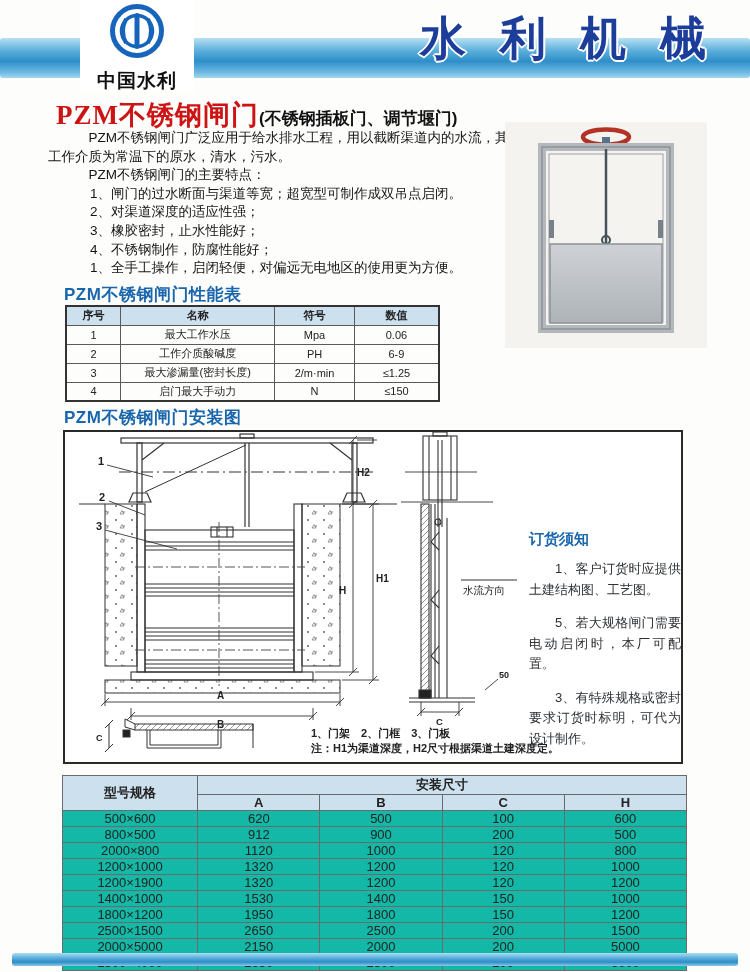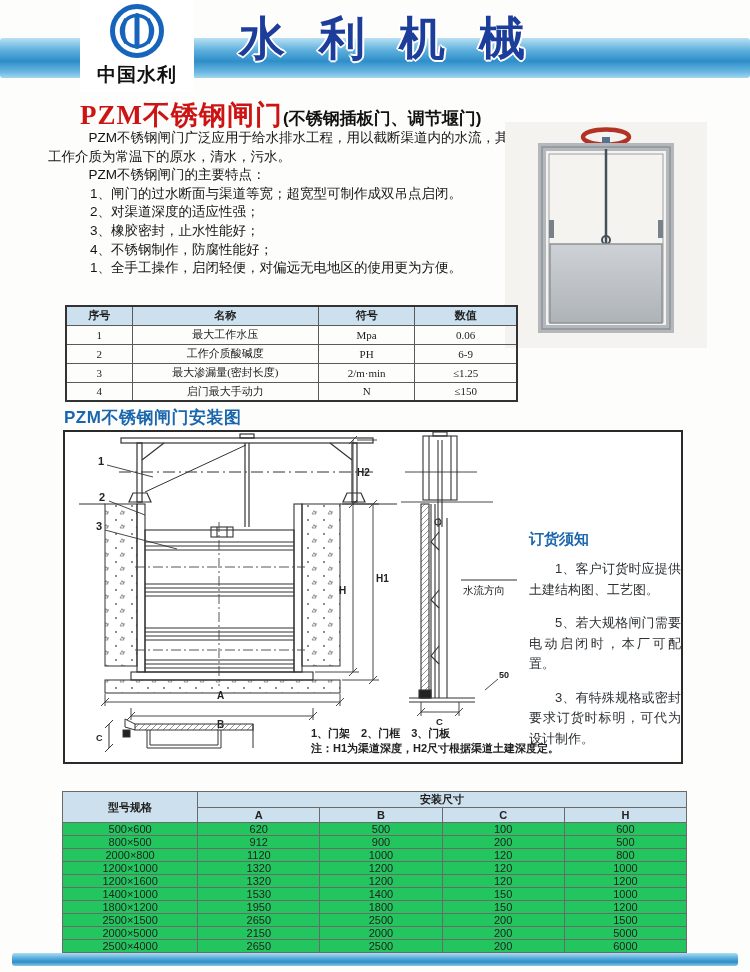--- a/index.html
+++ b/index.html
@@ -6,61 +6,61 @@
   html,body { background:#ffffff; }
   body { font-family:"Liberation Sans", sans-serif; color:#1a1a1a; }
   .page { position:relative; width:750px; height:972px; background:#fdfdfc; overflow:hidden; margin:0 auto; }
 
   
   .banner-bar { position:absolute; left:0; top:38px; width:750px; height:40px;
     background:linear-gradient(180deg,#b9e0f3 0%,#5fb1dd 30%,#2e8ec8 58%,#6ab8e2 85%,#a5d6ee 100%);
     border-radius:3px; }
   .logo-box { position:absolute; left:80px; top:0; width:114px; height:92px; background:#ffffff; text-align:center; }
   .logo-box svg { display:block; margin:3px auto 0; }
-  .logo-text { font-size:19px; font-weight:bold; letter-spacing:1px; color:#111; margin-top:3px; }
-  .banner-title { position:absolute; left:205px; top:8px; width:535px; text-align:left;
+  .logo-text { font-size:19px; font-weight:bold; letter-spacing:1px; color:#111; margin-top:9px; }
+  .banner-title { position:absolute; left:205px; top:8px; width:535px; text-align:right;
     font-size:46px; font-weight:bold; color:var(--banner-text,#1d3d9b); letter-spacing:34px; text-indent:34px;
     text-shadow:-2px 0 0 #fff, 2px 0 0 #fff, 0 -2px 0 #fff, 0 2px 0 #fff,
                 -1px -1px 0 #fff, 1px -1px 0 #fff, -1px 1px 0 #fff, 1px 1px 0 #fff; }
 
   
-  .intro-title { position:absolute; left:80px; top:97px; white-space:nowrap;text-align:center; }
+  .intro-title { position:absolute; left:56px; top:97px; white-space:nowrap;text-align:center; }
   .intro-title .red { font-family:"Liberation Serif", serif; font-size:27px; font-weight:bold; color:var(--title-red,#cc1414); letter-spacing:1px; }
   .intro-title .black { font-size:17px; font-weight:bold; color:#111; }
   .intro-text { position:absolute; left:48px; top:129px; width:470px; font-size:13.5px; line-height:18.6px; color:#141414; }
   .intro-text p { text-indent:3em; }
   .feature { margin-left:42px; }
 
   
   .photo { position:absolute; left:505px; top:122px; width:202px; height:226px; background:#f5f3ef; box-shadow:0 0 6px rgba(0,0,0,0.05) inset; }
 
   
   .section-title { position:absolute; left:64px; font-size:17px; font-weight:bold; color:var(--section-blue,#1a66ad); letter-spacing:0.5px; }
 
   
   table { border-collapse:collapse; }
-  .perf-table { position:absolute; left:65px; top:305px; width:453px; font-size:11px;font-family:Liberation Serif, serif; }
+  .perf-table { position:absolute; left:65px; top:305px; width:375px; font-size:11px; }
   .perf-table th, .perf-table td { border:1px solid #5a5a5a; text-align:center; height:19px; padding:0 2px; font-weight:normal; color:#222; }
   .perf-table th { background:var(--th-bg,#cde0ee); font-weight:bold; }
   .perf-table { border:2px solid #333; }
   .perf-table col.c1{width:55px;} .perf-table col.c2{width:155px;} .perf-table col.c3{width:80px;} .perf-table col.c4{width:85px;}
 
   
   .diagram-box { position:absolute; left:63px; top:430px; width:620px; height:334px; border:2px solid #2a2a2a; background:#fff; }
   .diagram-box svg.dwg { position:absolute; left:0; top:0; }
   .order-notes { position:absolute; left:464px; top:98px; width:152px; }
   .order-notes .on-title { font-size:15px; font-weight:bold; color:var(--section-blue,#1a66ad); margin-bottom:10px; }
   .order-notes p { font-size:13px; line-height:20.5px; color:#2d3134; text-align:justify; text-indent:2em; margin-bottom:13px; }
   .legend-block { position:absolute; left:246px; top:294px; width:255px; font-size:11px; font-weight:bold; color:#222; line-height:15px; white-space:nowrap; }
 
   
-  .size-table { position:absolute; left:62px; top:775px; width:625px; font-size:11px; border:1.5px solid #444;margin-top:16px; }
+  .size-table { position:absolute; left:62px; top:775px; width:625px; font-size:13px; border:1.5px solid #444; }
   .size-table th, .size-table td { border:1px solid #6a6a6a; text-align:center; color:#222; padding:0 2px; }
   .size-table th { background:var(--th-bg,#cde0ee); font-weight:bold; height:15px; }
-  .size-table td { height:11px; background:#22c55e; }
+  .size-table td { height:11px; background:#14b8a6; }
   .size-table col.m{width:135px;} .size-table col.n{width:122px;}
 
   
   .footer-bar { position:absolute; left:12px; top:953px; width:726px; height:13px; border-radius:3px;
     background:linear-gradient(180deg,#aedcf2 0%,#4ea7d8 45%,#2e8ec8 70%,#8cc8e8 100%); }
 
   .dwg text { font-family:"Liberation Sans", sans-serif; fill:#222; }
 </style>
 </head>
 <body>
@@ -114,20 +114,21 @@
       <defs>
         <linearGradient id="plateg" x1="0" y1="0" x2="0" y2="1">
           <stop offset="0" stop-color="#ced2d6"></stop>
             <stop offset="1" stop-color="#aeb3b8"></stop>
         </linearGradient>
       </defs>
       <rect x="45" y="122" width="112" height="79" fill="url(#plateg)" stroke="#8d9297" stroke-width="1.5"></rect>
     </svg>
   </div>
 
+  <div class="section-title" style="top:283px;">PZM不锈钢闸门性能表</div>
   <table class="perf-table">
     <colgroup>
         <col class="c1">
         <col class="c2">
         <col class="c3">
         <col class="c4">
       </colgroup>
     <thead>
       <tr>
         <th>序号</th>
@@ -386,21 +387,21 @@
           <td>800</td>
         </tr>
         <tr>
           <td>1200×1000</td>
           <td>1320</td>
           <td>1200</td>
           <td>120</td>
           <td>1000</td>
         </tr>
         <tr>
-          <td>1200×1600</td>
+          <td>1200×1900</td>
           <td>1320</td>
           <td>1200</td>
           <td>120</td>
           <td>1200</td>
         </tr>
         <tr>
           <td>1400×1000</td>
           <td>1530</td>
           <td>1400</td>
           <td>150</td>

